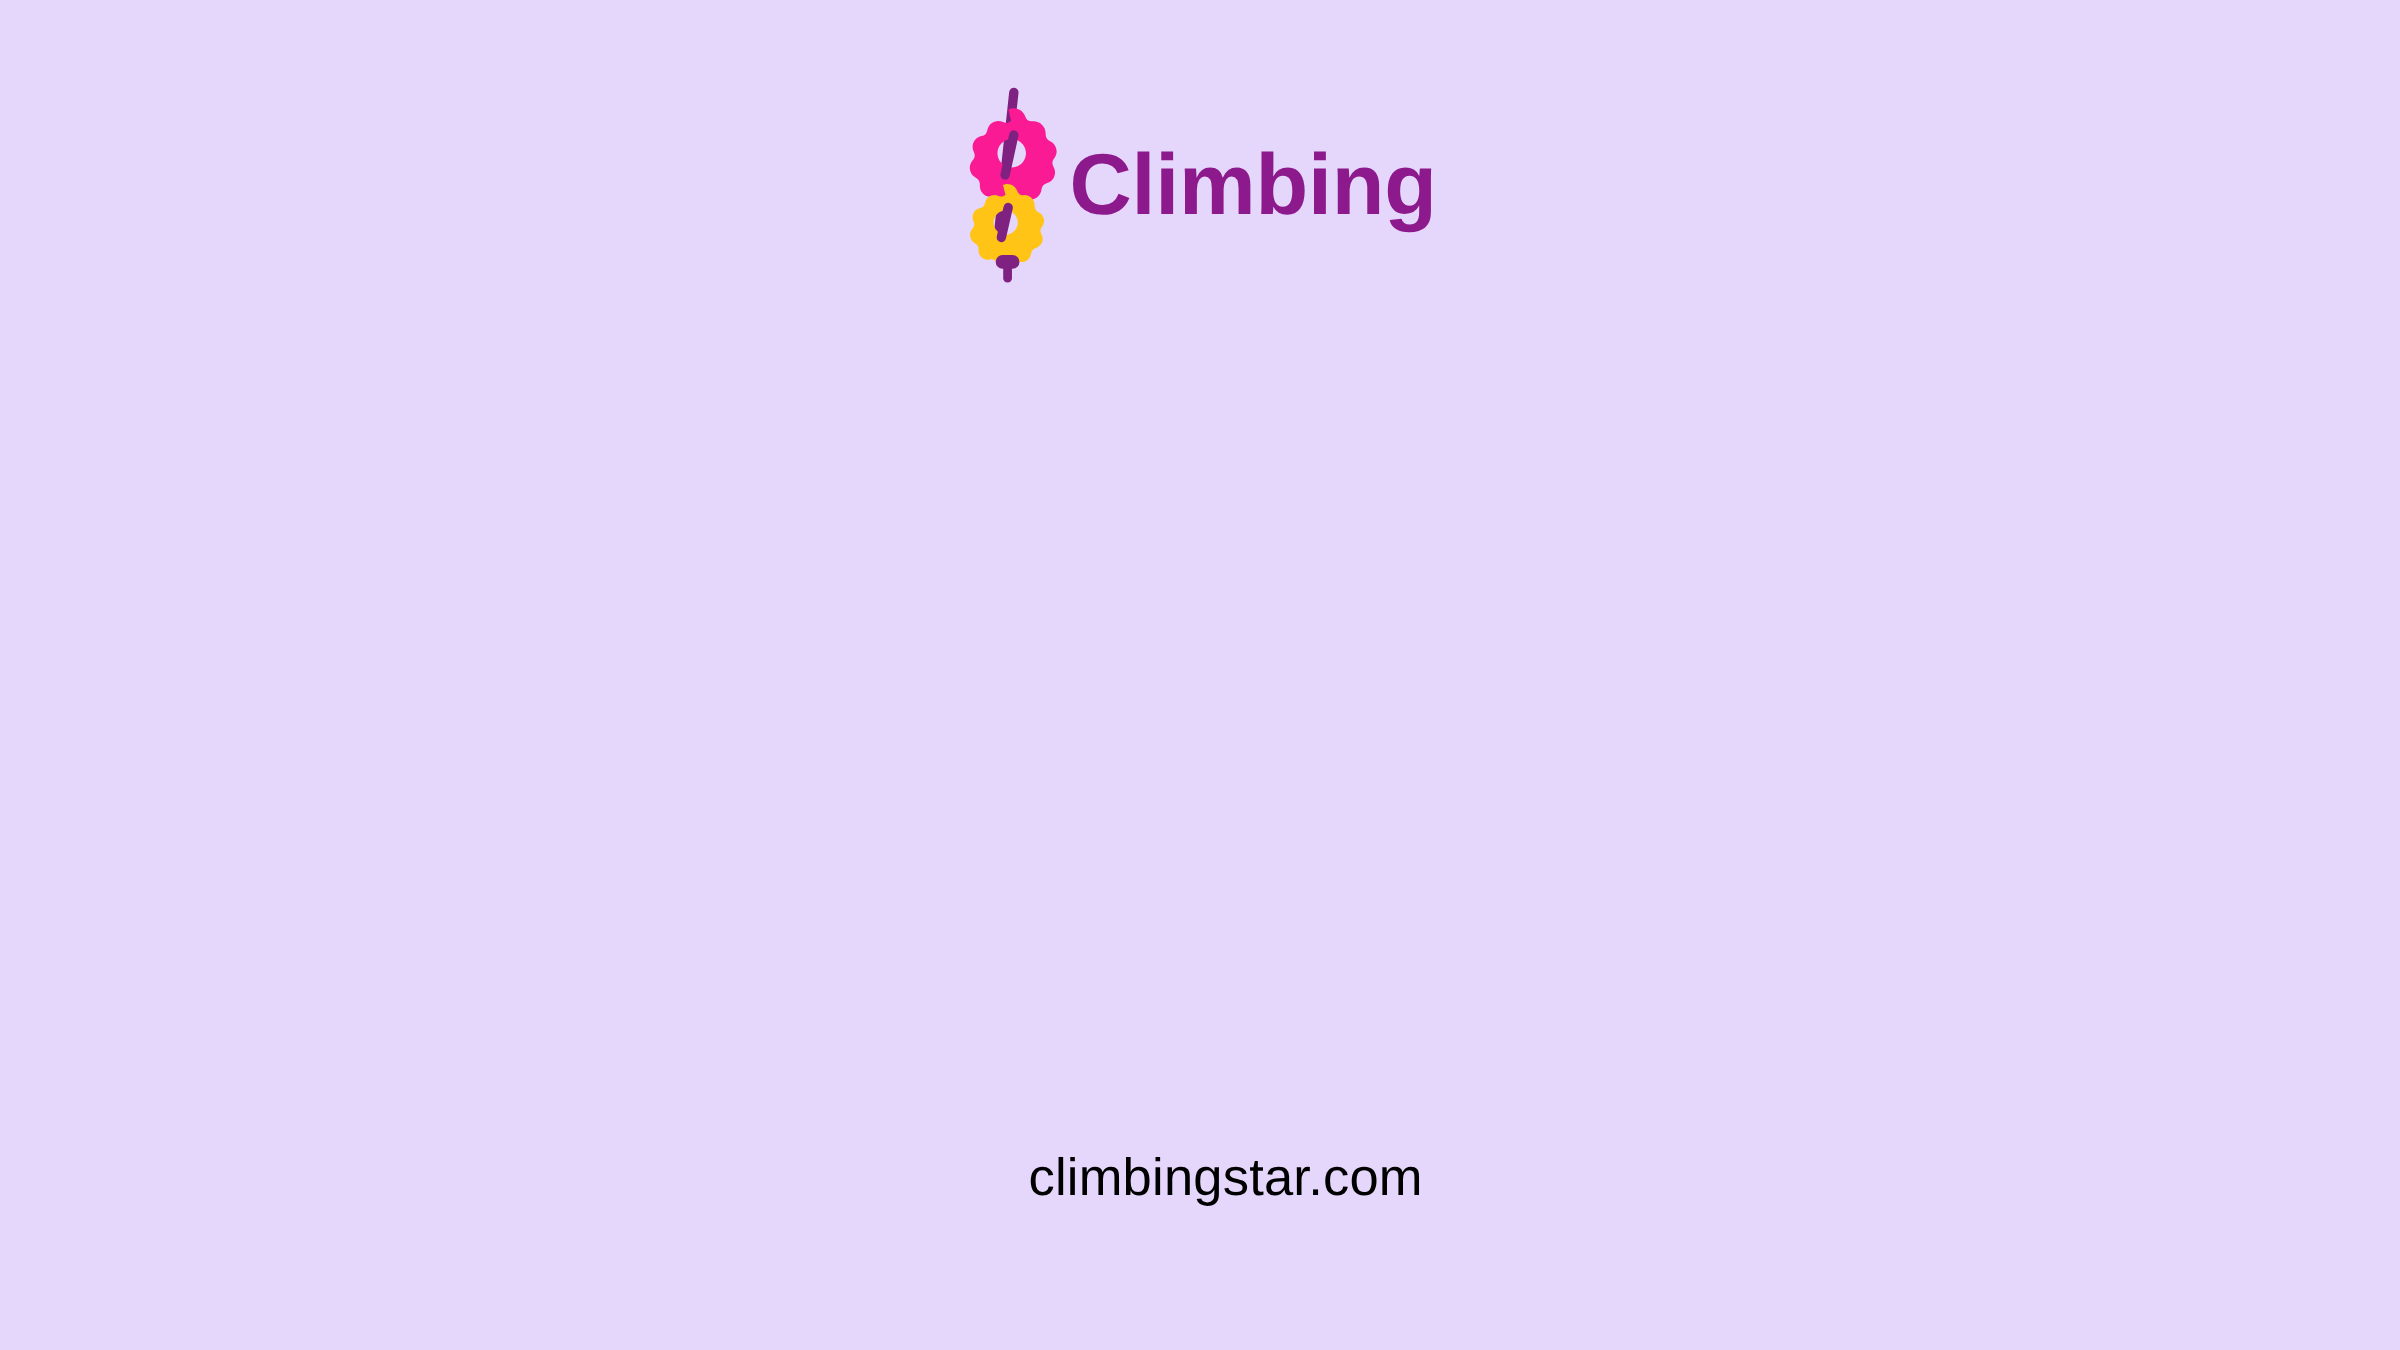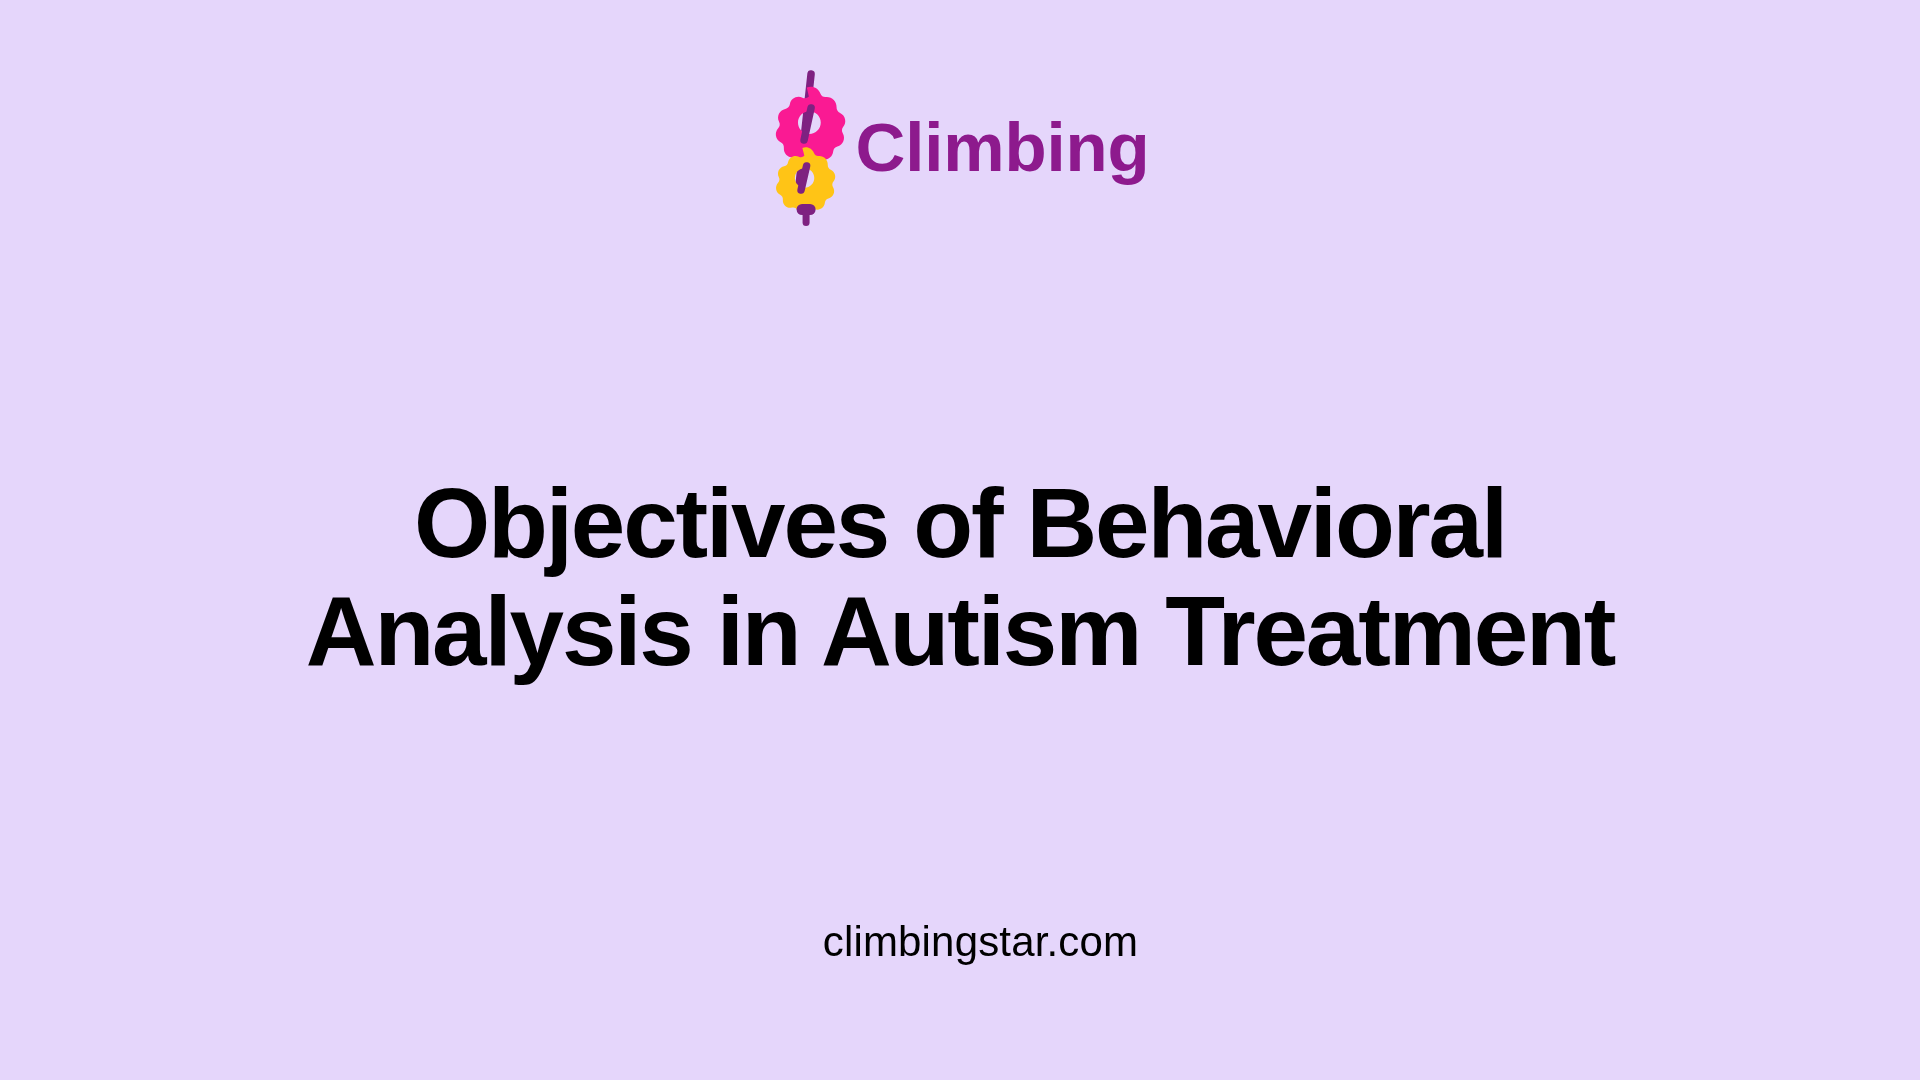--- a/index.html
+++ b/index.html
@@ -180,20 +180,16 @@
         <rect x="26" y="136" width="19" height="11" rx="5.5" fill="#7e2181"></rect>
         <rect x="32" y="142" width="7" height="16" rx="3.5" fill="#7e2181"></rect>
       </g>
     </svg>
 
     <div id="brand-wordmark">
       <span class="wordmark-line">Climbing</span>
     </div>
   </div>
 
-  <h1 id="title">
-    <span class="title-line">Objectives of Behavioral</span>
-    <span class="title-line">Analysis in Autism Treatment</span>
-  </h1>
 
   <div id="footer-url">climbingstar.com</div>
 
 </div>
 
 </body></html>

